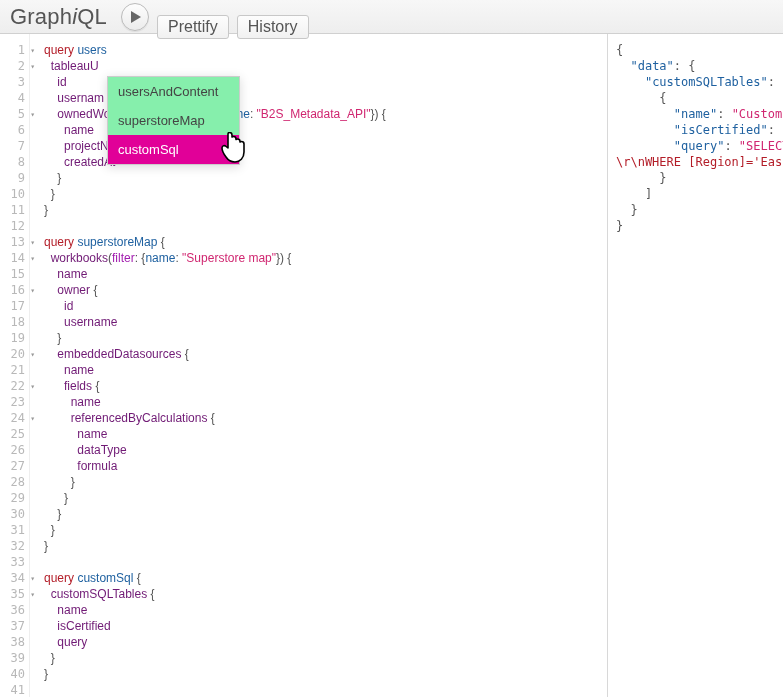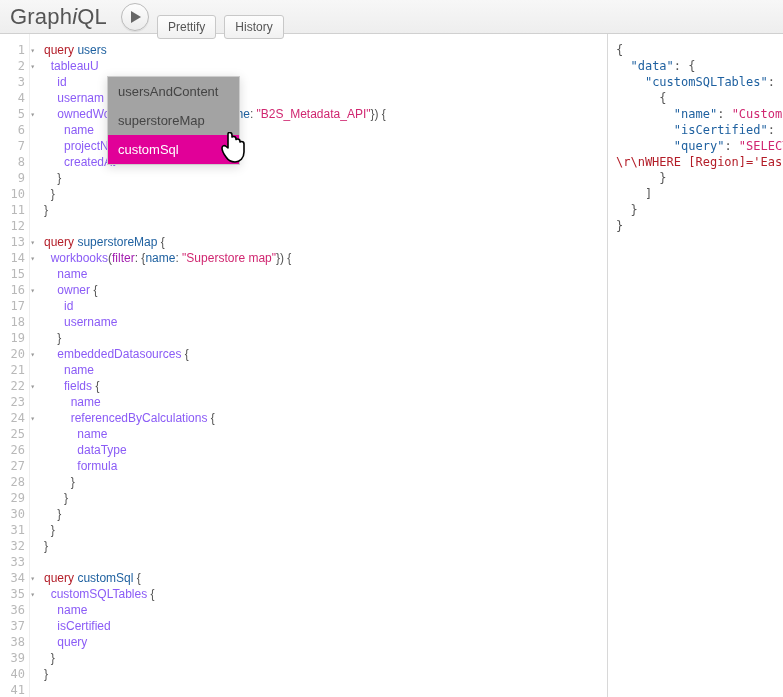--- a/index.html
+++ b/index.html
@@ -37,21 +37,21 @@
     cursor:pointer;
     box-shadow: 0 1px 1px rgba(0,0,0,.08);
   }
   .play-btn svg { width:12px;height:12px;fill:#666; margin-left:2px;}
   .btn {
     height: 24px;
     padding: 0 10px;
     border: 1px solid #c8c8c8;
     background: linear-gradient(#fdfdfd,#f1f1f1);
     border-radius: 3px;
-    font-size: 12px;
+    font-size: 16px;
     color: #555;
     cursor:pointer;
     display:flex;align-items:center;margin-top:20px;
   }
   .main {
     display:flex;
     height: calc(100% - 34px);
     position:relative;
   }
   .editor-pane {
@@ -83,21 +83,21 @@
     padding: 8px 0 0 14px;
     font-family: Liberation Sans, sans-serif;
     font-size: 12px;
     line-height:16px;
     white-space: pre;
     color:#333;
     overflow:hidden;
   }
   .kw { color:#b31d28; } 
   .def { color:#1f61a0; } 
-  .field { color:#8b5cf6; }
+  .field { color:#701a75; }
   .arg { color:#a21caf;text-align:center; } 
   .argname { color:#1f61a0; }
   .str { color:#d02670; } 
   .punc { color:#555; }
   .results-pane {
     width: 175px;
     background:#fff;
     padding: 8px 0 0 8px;
     font-family: Menlo, Consolas, monospace;
     font-size: 12px;
@@ -109,21 +109,21 @@
   .rkey { color:#1f61a0;}
   .rstr { color:#d02670;}
   .rpunc{ color:#555;}
   .rnull{ color:#1a9aa0;}
   .rred { color:#b31d28;}
   .dropdown {
     position:absolute;
     top: 42px;
     left: 107px;
     width: 133px;
-    background:#a3a3a3;
+    background:#86efac;
     border:1px solid #ccc;
     box-shadow: 0 2px 10px rgba(0,0,0,.15);
     z-index: 20;
     font-size:13px;
   }
   .dropdown .item {
     padding: 7px 10px;
     color:#444;
     cursor:pointer;
   }

